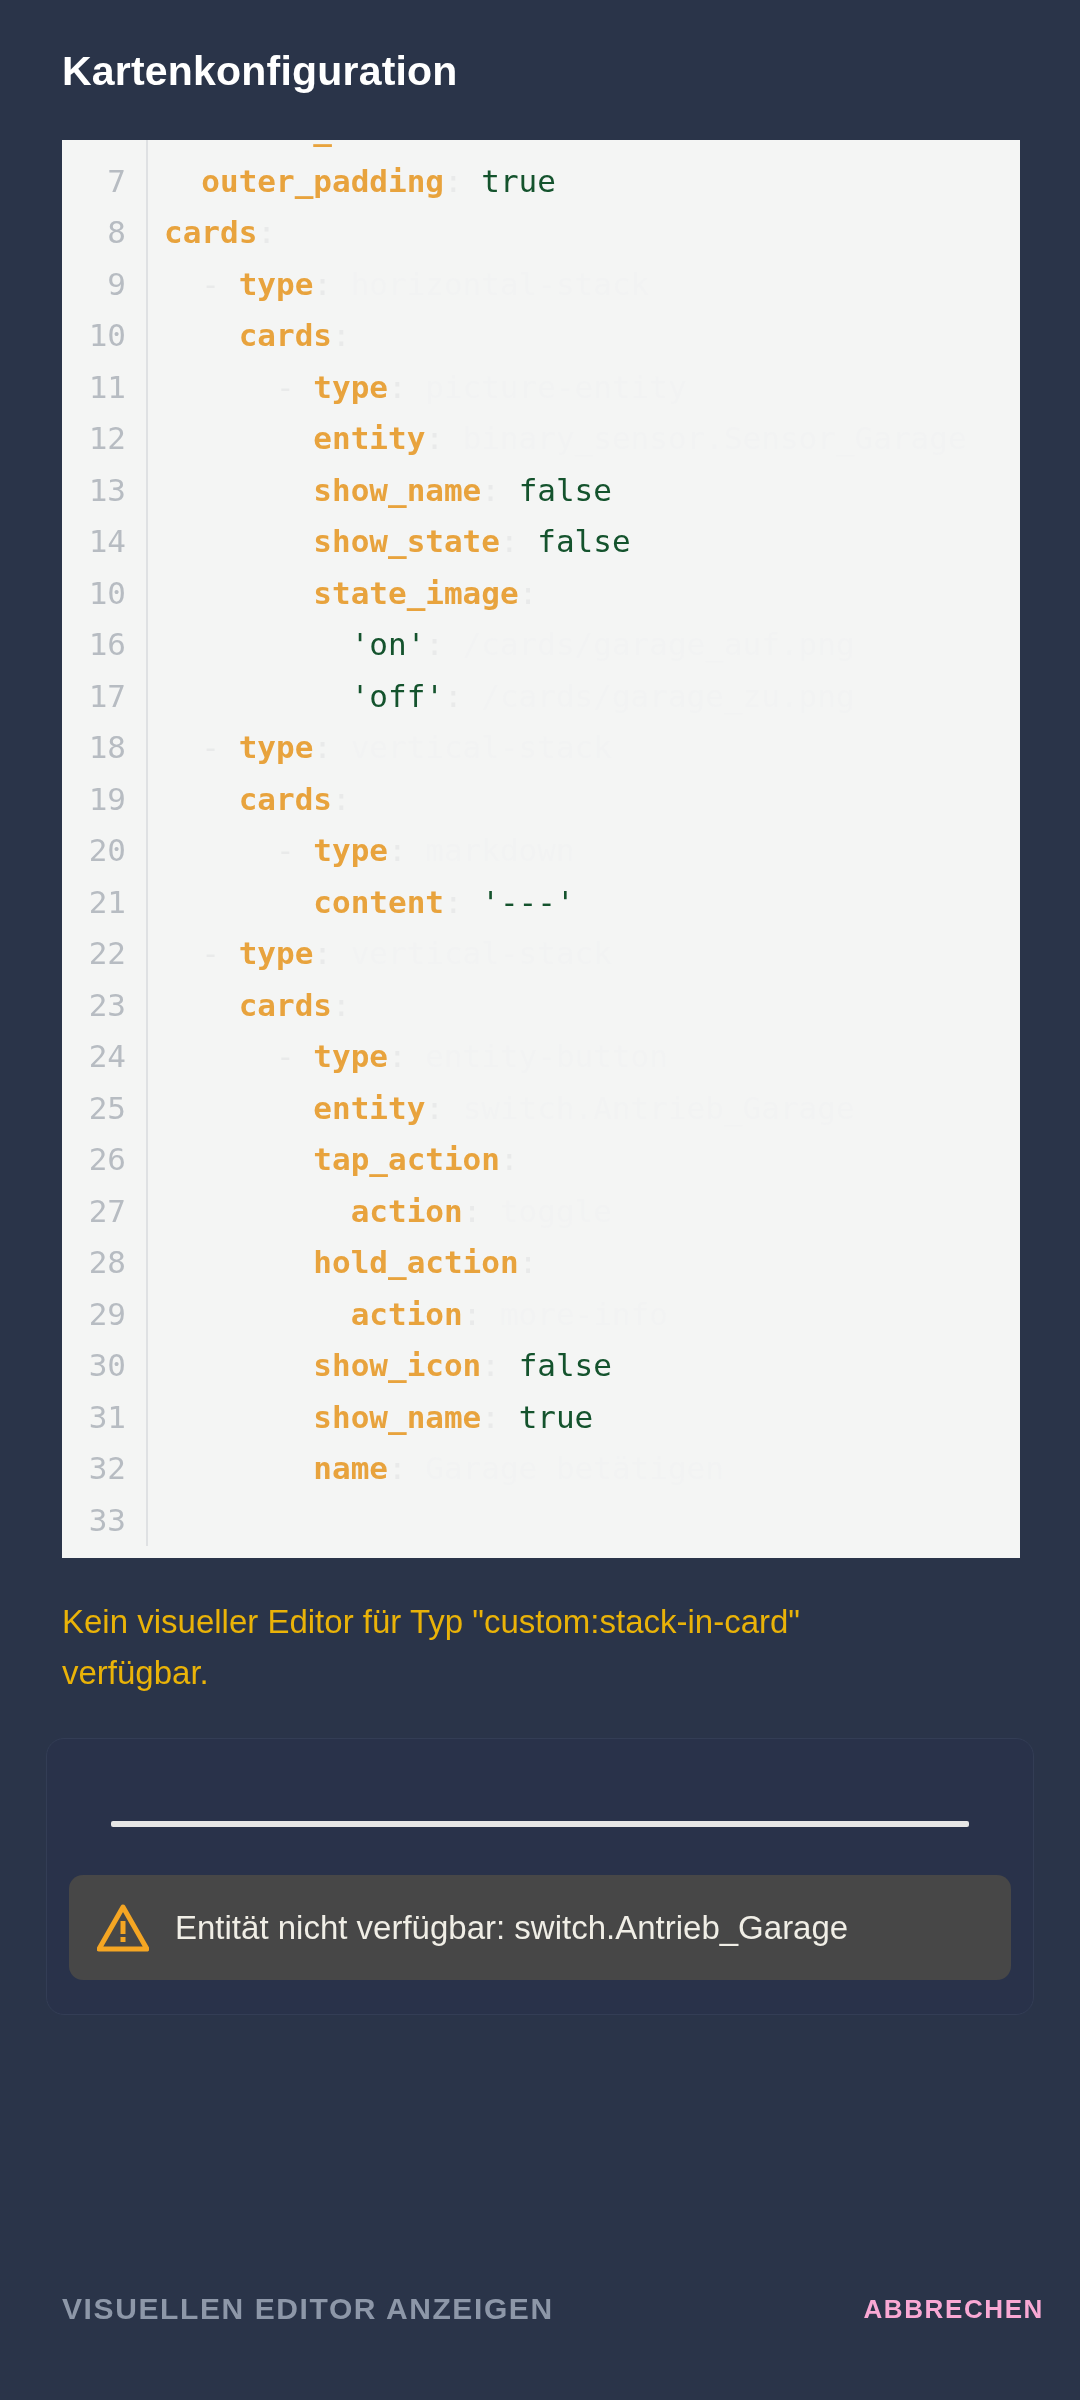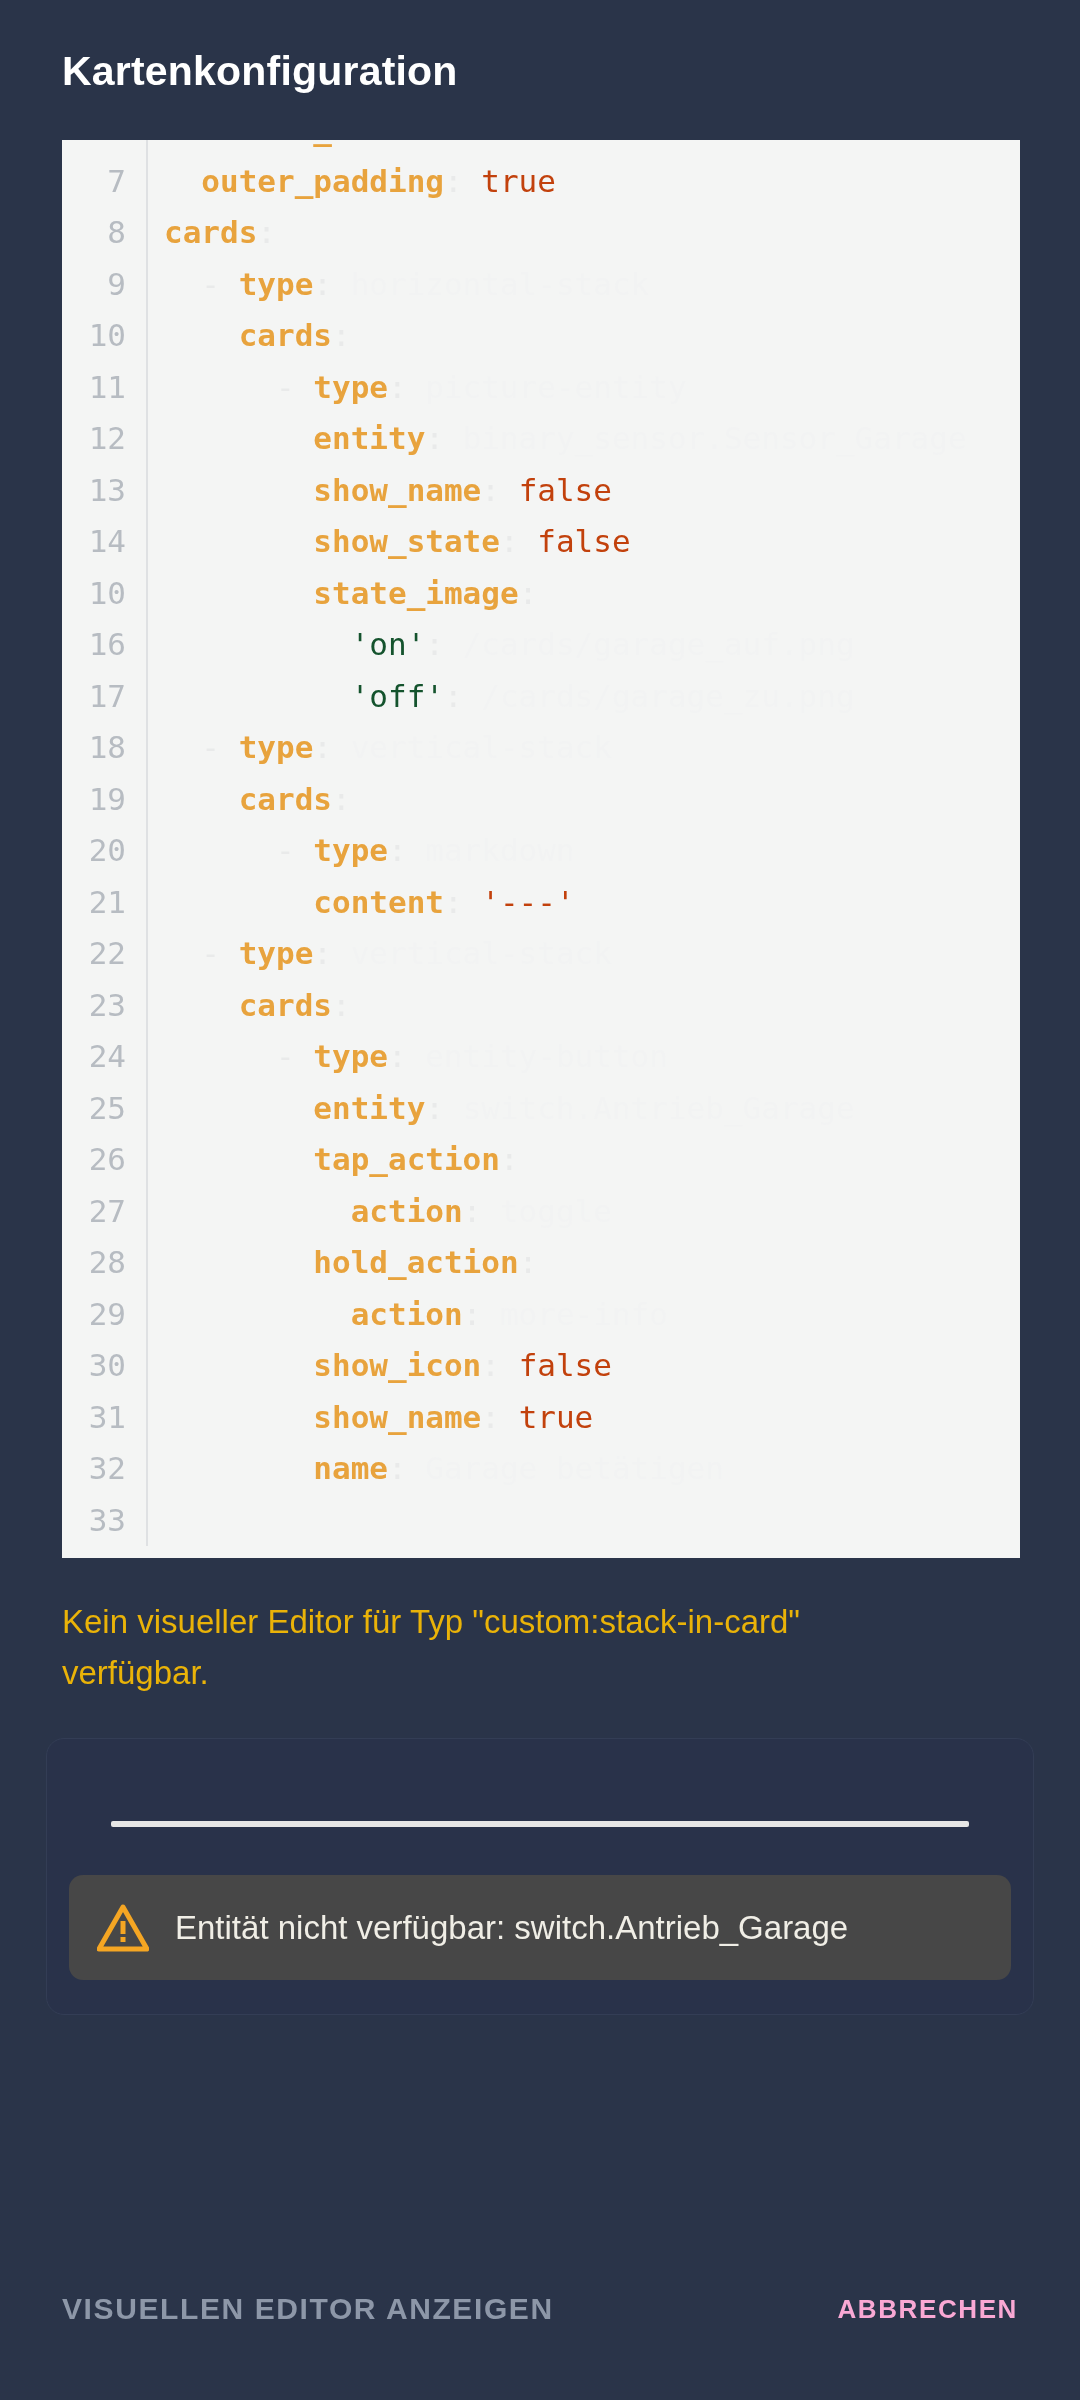--- a/index.html
+++ b/index.html
@@ -65,21 +65,21 @@
     padding-left: 16px;
     line-height: 51.5px;
     height: 51.5px;
     overflow: hidden;
     white-space: pre;
     flex: 1 1 auto;
   }
   .k    { color: #e8a33d; font-weight: bold; }       
   .p    { color: #e9eaea; }       
   .s    { color: #f2f3f3; }       
-  .b    { color: #c2410c; }       
+  .b    { color: #14532d; }       
   .q    { color: #14532d; }       
   .dash { color: #e9eaea; }
 
   
   .info-text {
     flex: 0 0 auto;
     color: #eab308;
     font-size: 33px;
     line-height: 51px;
     padding: 38px 62px 0 62px;
@@ -117,21 +117,21 @@
     margin: 48px 42px 48px 42px;
   }
 
   
   .spacer { flex: 1 1 auto; }
   .actions {
     flex: 0 0 auto;
     display: flex;
     align-items: center;
     justify-content: space-between;
-    padding: 0 62px 74px 62px;
+    padding: 0 36px 74px 62px;
   }
   .btn-secondary {
     color: #8d97a8;
     font-size: 30px;
     font-weight: bold;
     letter-spacing: 1.6px;
     background: none; border: none;
     font-family: "Liberation Sans", sans-serif;
     cursor: pointer;
   }

